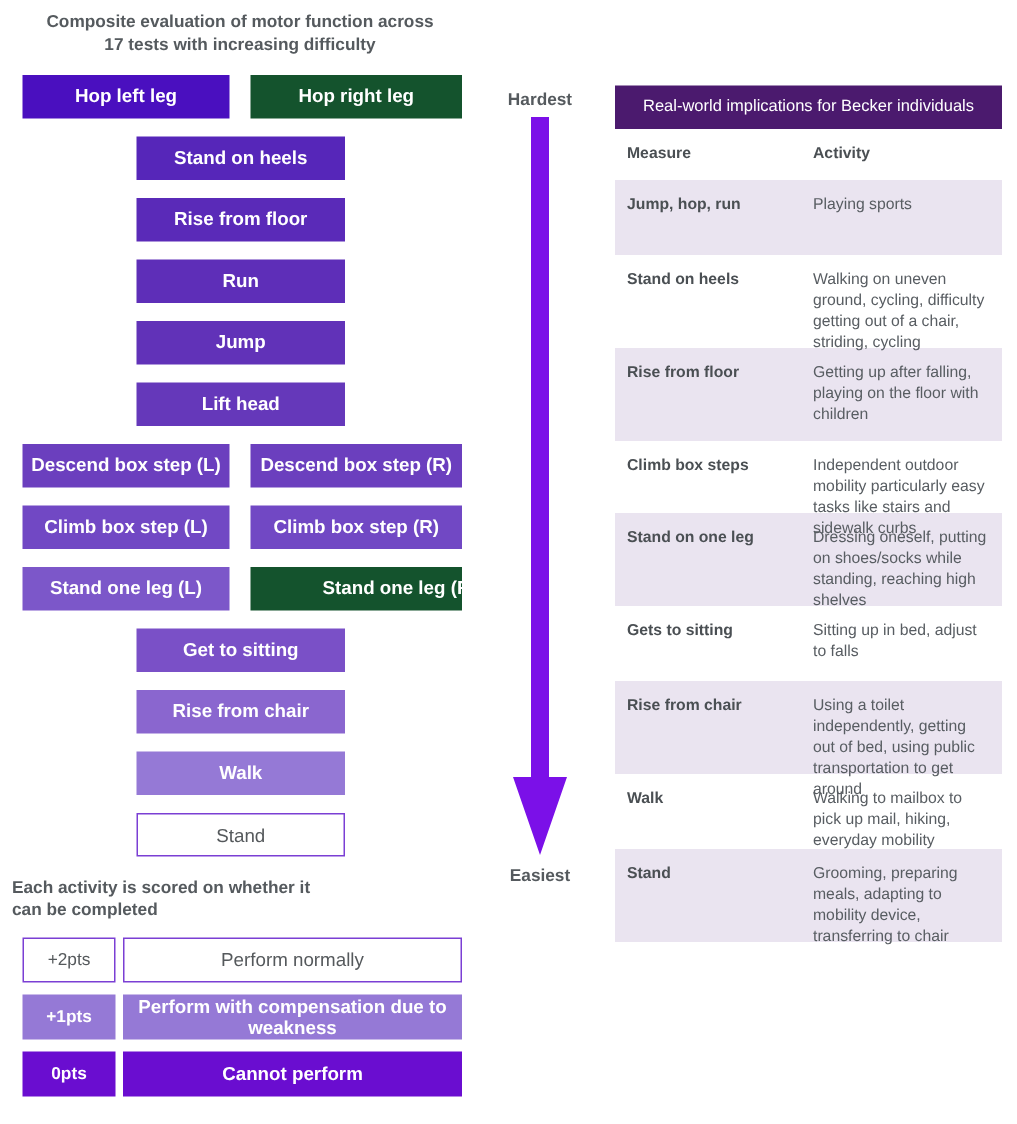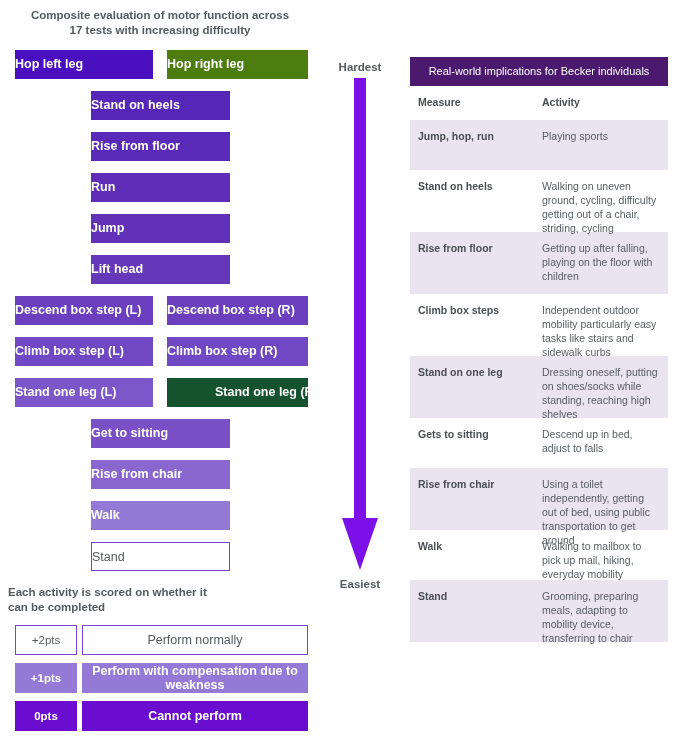--- a/index.html
+++ b/index.html
@@ -48,21 +48,21 @@
   .bar-row {
     position: relative;
     height: 33px;
     margin-bottom: 8px;
   }
   .bar {
     position: absolute;
     top: 0;
     height: 29px;
     line-height: 29px;
-    text-align: left;
+    text-align: center;
     font-size: 12.5px;
     font-weight: bold;
     color: #ffffff;
     box-sizing: border-box;
     overflow: hidden;
     white-space: nowrap;
   }
   .bar.split-l { left: 15px;  width: 138px; }
   .bar.split-r { left: 167px; width: 141px; }
   .bar.single  { left: 91px;  width: 139px; }
@@ -209,21 +209,21 @@
 <body>
 
 <div id="left-panel">
 
   <div id="chart-title">Composite evaluation of motor function across
 17 tests with increasing difficulty</div>
 
   <div id="pyramid">
       <div class="bar-row">
         <div class="bar split-l" style="background: rgb(74, 15, 191);">Hop left leg</div>
-        <div class="bar split-r" style="background: #4d7c0f;">Hop right leg</div>
+        <div class="bar split-r" style="background: #14532d;">Hop right leg</div>
       </div>
       <div class="bar-row">
         <div class="bar single" style="background: rgb(86, 38, 185);">Stand on heels</div>
       </div>
       <div class="bar-row">
         <div class="bar single" style="background: rgb(90, 42, 184);">Rise from floor</div>
       </div>
       <div class="bar-row">
         <div class="bar single" style="background: rgb(94, 46, 184);">Run</div>
       </div>
@@ -304,31 +304,31 @@
         <div class="col-activity">Playing sports</div>
       </div>
       <div class="trow" style="height: 62px;">
         <div class="col-measure">Stand on heels</div>
         <div class="col-activity">Walking on uneven ground, cycling, difficulty getting out of a chair, striding, cycling</div>
       </div>
       <div class="trow shaded" style="height: 62px;">
         <div class="col-measure">Rise from floor</div>
         <div class="col-activity">Getting up after falling, playing on the floor with children</div>
       </div>
-      <div class="trow" style="height: 62px;">
+      <div class="trow" style="height: 48px;">
         <div class="col-measure">Climb box steps</div>
         <div class="col-activity">Independent outdoor mobility particularly easy tasks like stairs and sidewalk curbs</div>
       </div>
       <div class="trow shaded" style="height: 62px;">
         <div class="col-measure">Stand on one leg</div>
         <div class="col-activity">Dressing oneself, putting on shoes/socks while standing, reaching high shelves</div>
       </div>
       <div class="trow" style="height: 50px;">
         <div class="col-measure">Gets to sitting</div>
-        <div class="col-activity">Descend up in bed, adjust to falls</div>
+        <div class="col-activity">Sitting up in bed, adjust to falls</div>
       </div>
       <div class="trow shaded" style="height: 62px;">
         <div class="col-measure">Rise from chair</div>
         <div class="col-activity">Using a toilet independently, getting out of bed, using public transportation to get around</div>
       </div>
       <div class="trow" style="height: 50px;">
         <div class="col-measure">Walk</div>
         <div class="col-activity">Walking to mailbox to pick up mail, hiking, everyday mobility</div>
       </div>
       <div class="trow shaded" style="height: 62px;">

